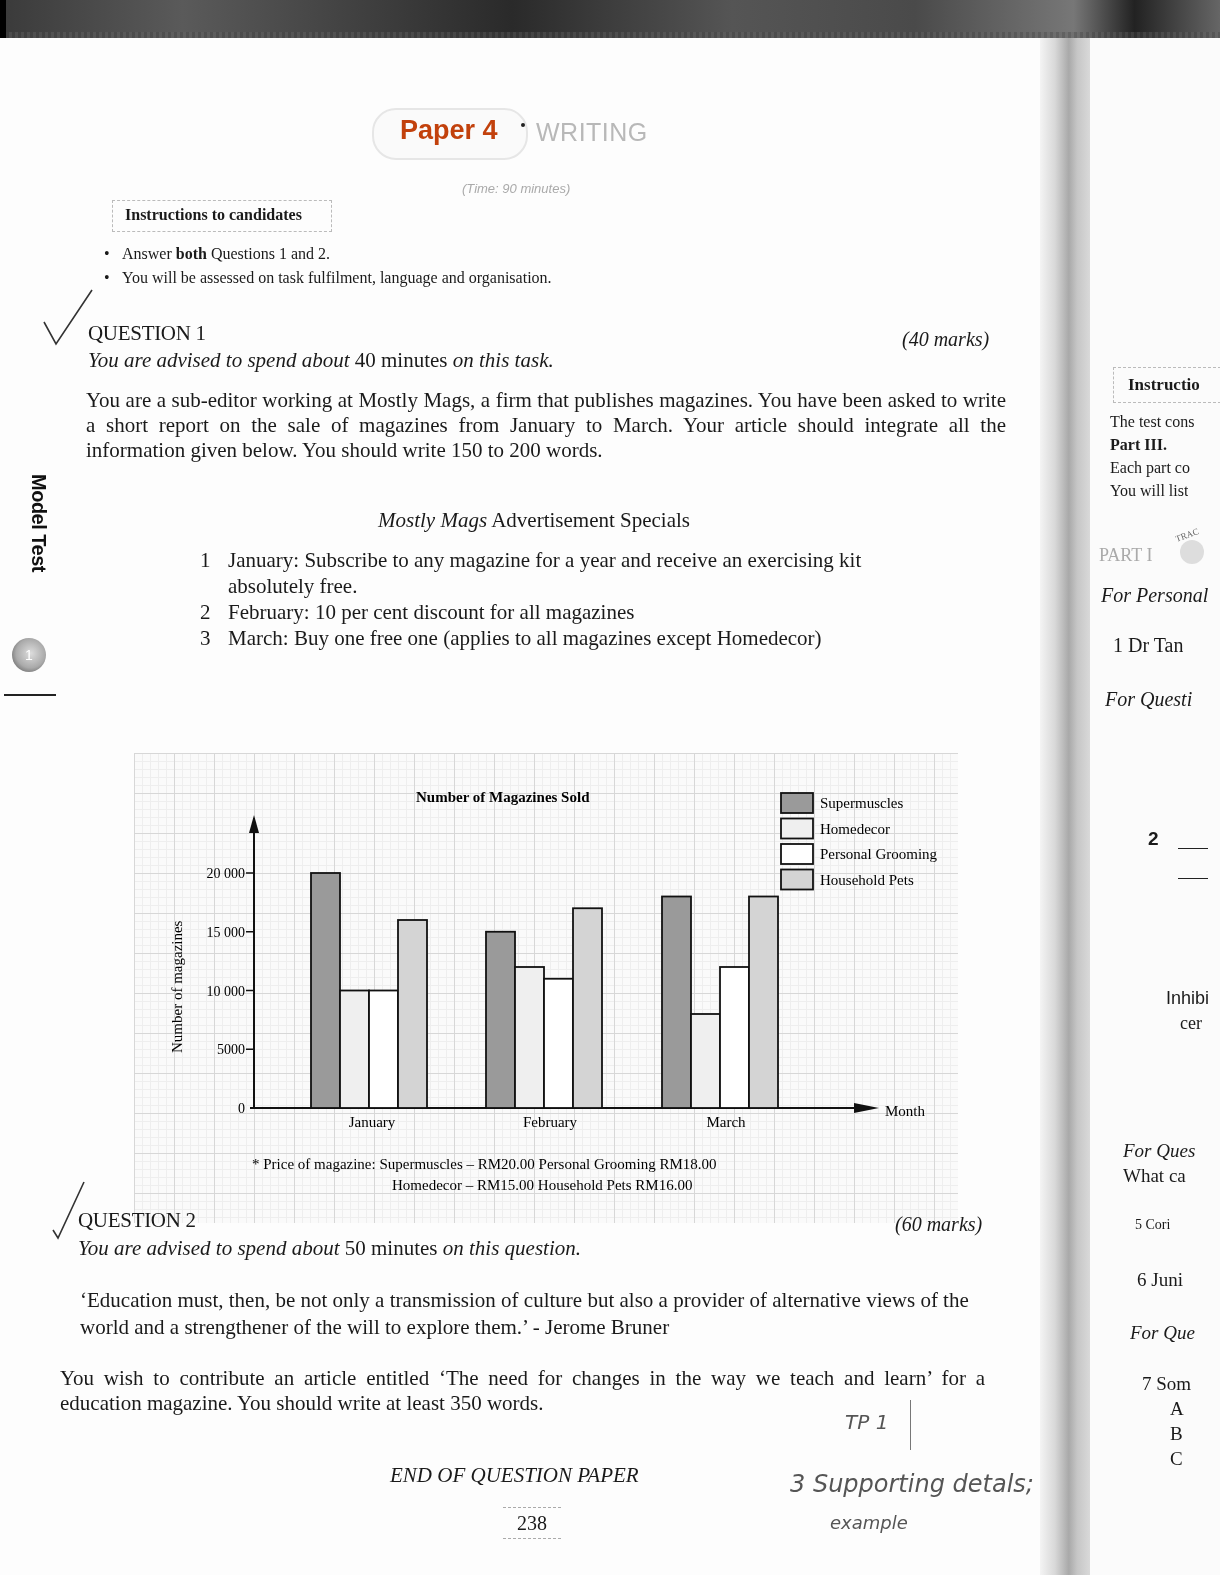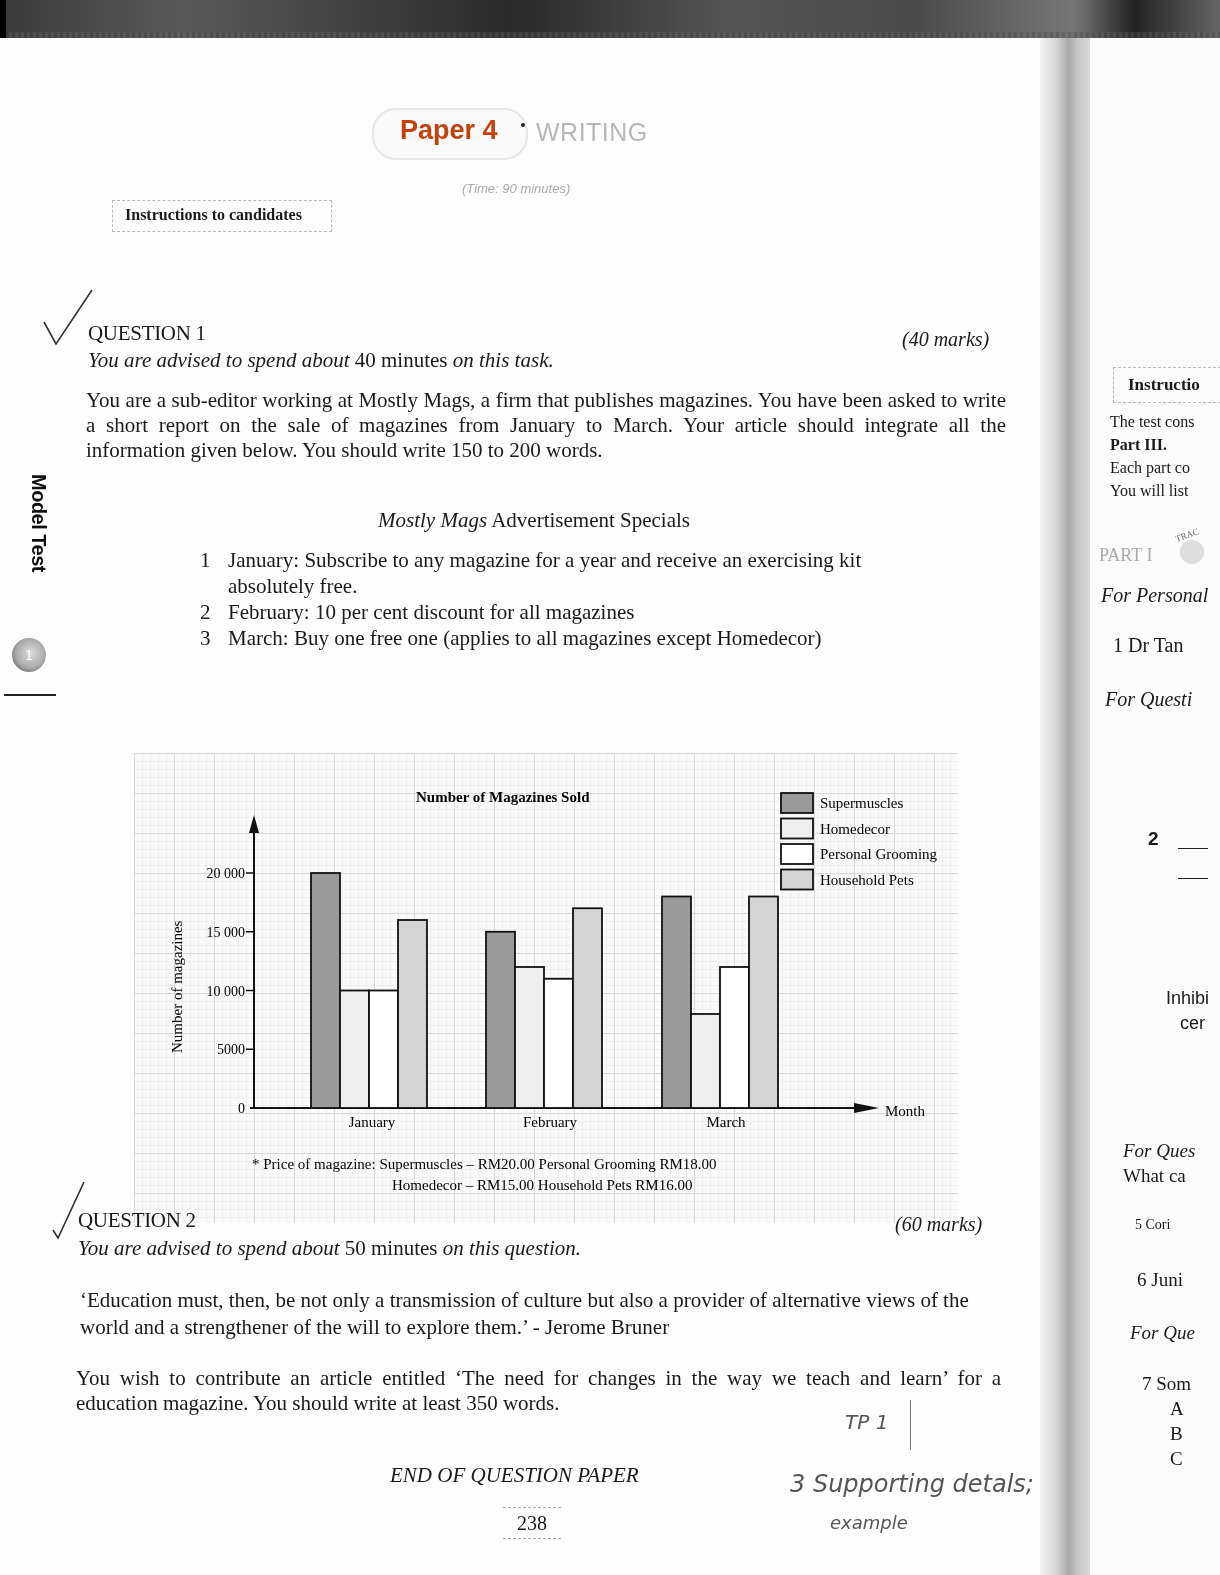--- a/index.html
+++ b/index.html
@@ -100,20 +100,22 @@
 <div class="writing-dot"></div>
 <div class="writing-label">WRITING</div>
 <div class="time-label">(Time: 90 minutes)</div>
 
 <div class="side-label">Model Test</div>
 <div class="side-badge">1</div>
 <div class="side-rule"></div>
 
 <div class="instr-box">Instructions to candidates</div>
 <div class="bullets">
+  <div><span>Answer </span><b>both</b><span> Questions 1 and 2.</span></div>
+  <div><span>You will be assessed on task fulfilment, language and organisation.</span></div>
 </div>
 
 <svg class="tick" style="left:40px;top:288px" width="60" height="62">
   <path d="M4 34 L16 56 L52 2" stroke="#333" stroke-width="1.6" fill="none"></path>
 </svg>
 <div class="q-title" style="left:88px;top:321px">QUESTION 1</div>
 <div class="q-marks" style="left:902px;top:328px">(40 marks)</div>
 <div class="q-advice" style="left:88px;top:348px"><i>You are advised to spend about</i><span> 40 minutes </span><i>on this task.</i></div>
 <div class="para" style="left:86px;top:388px;width:920px">You are a sub-editor working at Mostly Mags, a firm that publishes magazines. You have been asked to write a short report on the sale of magazines from January to March. Your article should integrate all the information given below. You should write 150 to 200 words.</div>
 
@@ -189,21 +191,21 @@
   </svg>
 </div>
 
 <svg class="tick" style="left:50px;top:1180px" width="40" height="62">
   <path d="M3 50 L8 58 L34 2" stroke="#333" stroke-width="1.6" fill="none"></path>
 </svg>
 <div class="q-title" style="left:78px;top:1208px">QUESTION 2</div>
 <div class="q-marks" style="left:895px;top:1213px">(60 marks)</div>
 <div class="q-advice" style="left:78px;top:1236px"><i>You are advised to spend about</i><span> 50 minutes </span><i>on this question.</i></div>
 <div class="q2-quote">‘Education must, then, be not only a transmission of culture but also a provider of alternative views of the world and a strengthener of  the will to explore them.’ - Jerome Bruner</div>
-<div class="para" style="left:76px;top:1366px;width:925px">You wish to contribute an article entitled ‘The need for changes in the way we teach and learn’ for a education magazine. You should write at least 350 words.</div>
+<div class="para" style="left:60px;top:1366px;width:925px">You wish to contribute an article entitled ‘The need for changes in the way we teach and learn’ for a education magazine. You should write at least 350 words.</div>
 
 <div class="end-label">END OF QUESTION PAPER</div>
 <div class="page-num">238</div>
 
 <div class="hand" style="left:845px;top:1410px;font-size:20px">TP  1</div>
 <div class="hand" style="left:790px;top:1470px;font-size:24px">3 Supporting detals;</div>
 <div class="hand" style="left:830px;top:1512px;font-size:18px">example</div>
 <div style="position:absolute;left:910px;top:1400px;width:1px;height:50px;background:#777"></div>
 
 <div style="position:absolute;left:1113px;top:367px;width:108px;height:36px;border:1px dashed #bbb;box-sizing:border-box"></div>
@@ -215,21 +217,21 @@
 <div class="rp" style="left:1099px;top:545px;color:#aaa;font-size:18px">PART I</div>
 <div class="rp" style="left:1175px;top:530px;color:#666;font-size:9px;transform:rotate(-20deg)">TRAC</div>
 <div style="position:absolute;left:1180px;top:540px;width:24px;height:24px;border-radius:50%;background:#ddd"></div>
 <div class="rp" style="left:1101px;top:584px;font-size:20px"><i>For Personal</i></div>
 <div class="rp" style="left:1113px;top:634px;font-size:20px">1  Dr Tan</div>
 <div class="rp" style="left:1105px;top:688px;font-size:20px"><i>For Questi</i></div>
 <div class="rp" style="left:1148px;top:828px;font-size:19px;font-weight:bold;font-family:'Liberation Sans',sans-serif">2</div>
 <div style="position:absolute;left:1178px;top:848px;width:30px;height:1px;background:#222"></div>
 <div style="position:absolute;left:1178px;top:878px;width:30px;height:1px;background:#222"></div>
 <div class="rp" style="left:1166px;top:988px;font-size:18px;font-family:'Liberation Sans',sans-serif">Inhibi</div>
-<div class="rp" style="left:1180px;top:1013px;font-size:18px;font-family:Liberation Sans, sans-serif">cer</div>
+<div class="rp" style="left:1180px;top:1013px;font-size:18px;font-family:Liberation Serif, serif">cer</div>
 <div class="rp" style="left:1123px;top:1140px;font-size:19px"><i>For Ques</i></div>
 <div class="rp" style="left:1123px;top:1165px;font-size:19px">What ca</div>
 <div class="rp" style="left:1135px;top:1217px;font-size:14px">5  Cori</div>
 <div class="rp" style="left:1137px;top:1269px;font-size:19px">6  Juni</div>
 <div class="rp" style="left:1130px;top:1322px;font-size:19px"><i>For Que</i></div>
 <div class="rp" style="left:1142px;top:1373px;font-size:19px">7  Som</div>
 <div class="rp" style="left:1170px;top:1398px;font-size:19px">A</div>
 <div class="rp" style="left:1170px;top:1423px;font-size:19px">B</div>
 <div class="rp" style="left:1170px;top:1448px;font-size:19px">C</div>
 

